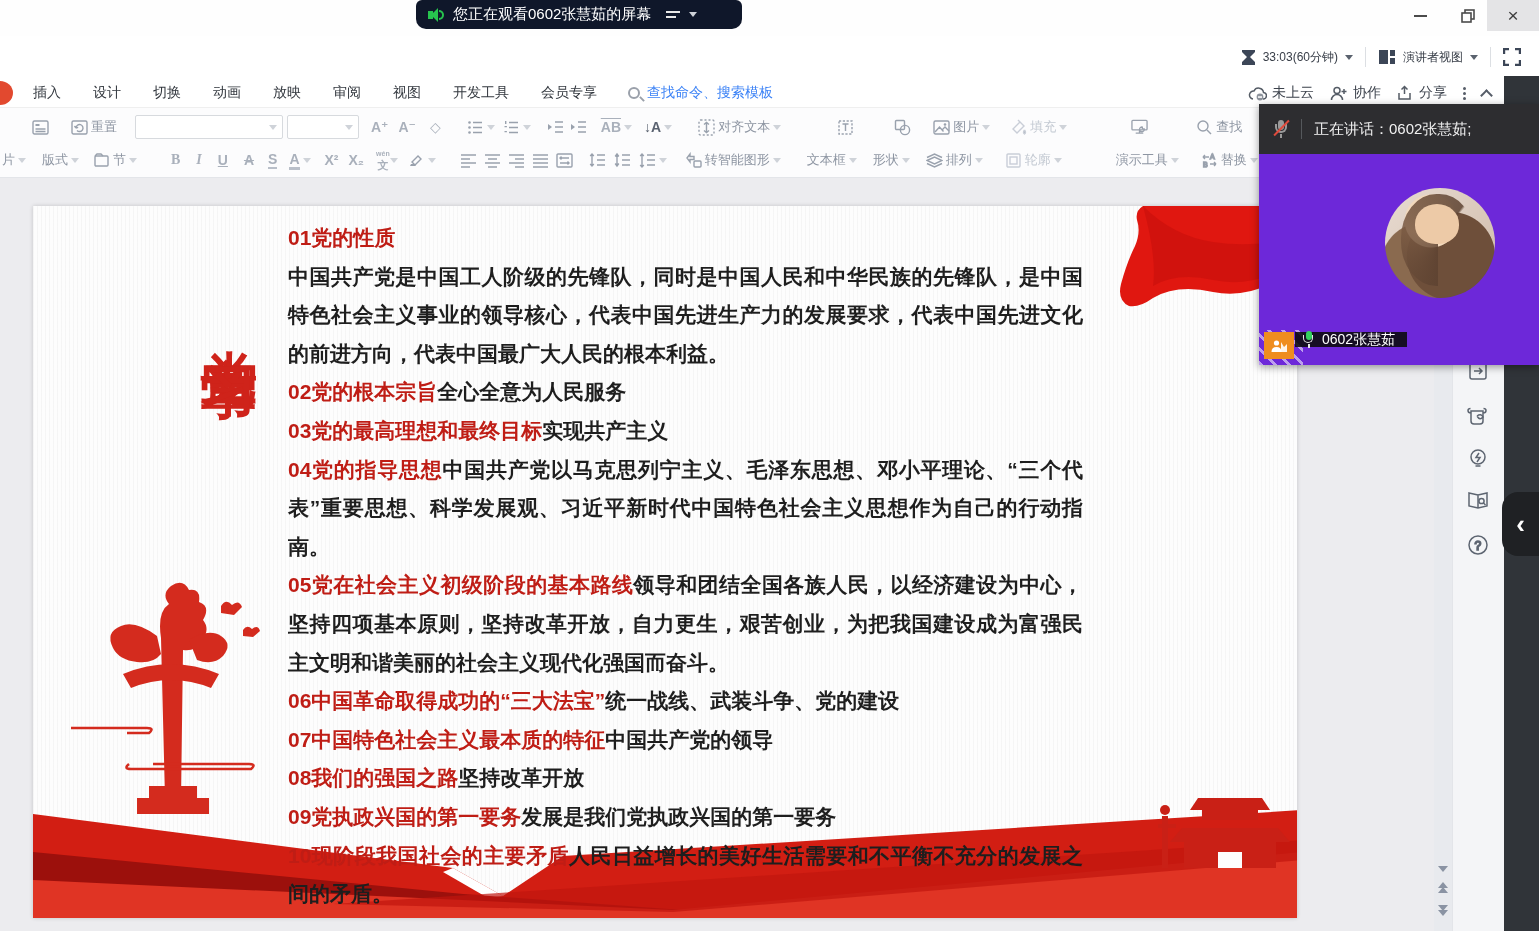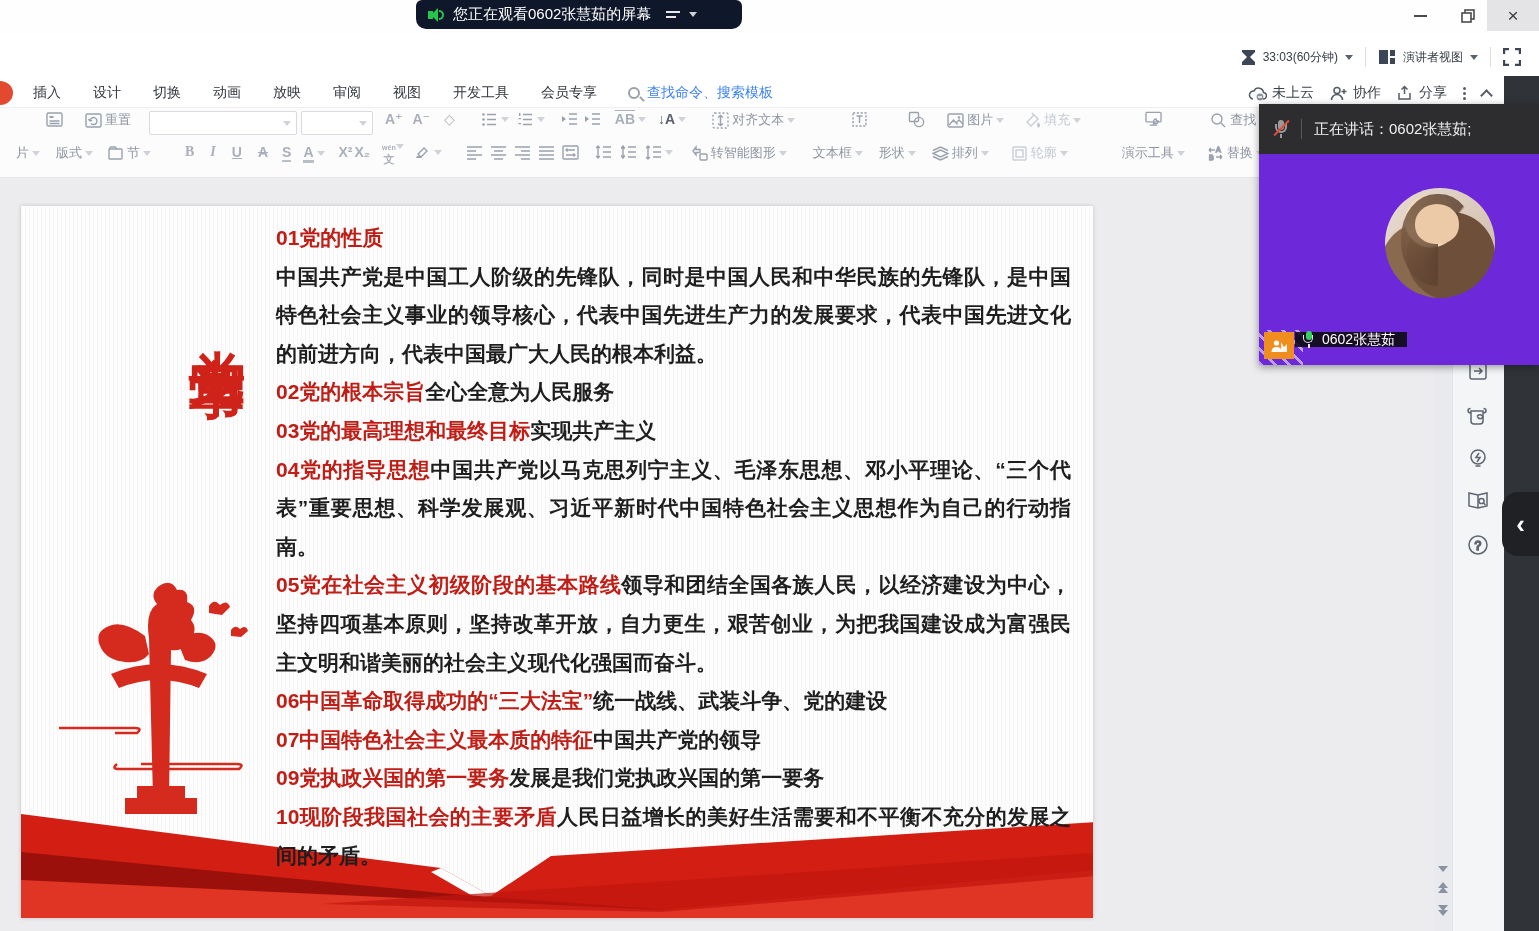--- a/index.html
+++ b/index.html
@@ -42,37 +42,37 @@
   .mag{width:12px;height:12px;border:2px solid #9aa0aa;border-radius:50%;position:relative;}
   .mag::after{content:"";position:absolute;left:9px;top:9px;width:6px;height:2px;background:#9aa0aa;transform:rotate(45deg);}
   .rb-right{position:absolute;right:48px;top:0;height:30px;display:flex;align-items:center;gap:16px;font-size:14px;color:#3c424c;}
   .rb-right .pb-item{gap:5px;}
   .dots3{display:flex;flex-direction:column;gap:2px;}
   .dots3 i{width:3px;height:3px;border-radius:50%;background:#565d68;}
   .chev-up{width:9px;height:9px;border-left:2px solid #565d68;border-top:2px solid #565d68;transform:rotate(45deg);margin-top:4px;}
 
   
   .toolbar{position:absolute;left:0;top:108px;width:1539px;height:70px;background:#fcfcfd;border-bottom:1px solid #e3e5e9;color:#8d95a2;}
-  .tb-row{position:absolute;left:16px;width:1500px;height:32px;display:flex;align-items:flex-start;font-size:13px;}
+  .tb-row{position:absolute;left:2px;width:1500px;height:32px;display:flex;align-items:center;font-size:13px;}
   .tb-row.r1{top:3px;} .tb-row.r2{top:36px;}
   .tb-item{display:flex;align-items:center;gap:3px;white-space:nowrap;color:#8d95a2;}
   .tb-item .lbl{font-size:13px;}
   .combo{height:24px;border:1px solid #d7dade;border-radius:2px;background:#fff;display:flex;align-items:center;justify-content:flex-end;padding:0 5px;}
   .gl{font-size:14px;color:#a9b0bb;font-weight:bold;}
   .dis{color:#c3c9d2 !important;}
   .dis svg *{stroke:#c9ced7 !important;}
   .u{text-decoration:underline;} .lt{text-decoration:line-through;}
   .stack{display:inline-flex;flex-direction:column;align-items:center;line-height:1;}
   .stack .top{font-size:7px;}
   svg.gi{width:17px;height:17px;} svg.gi *{stroke:#99a1ad;stroke-width:1.4;fill:none;}
   svg.gi .f{fill:#99a1ad;stroke:none;}
 
   
   .workspace{position:absolute;left:0;top:178px;width:1539px;height:753px;background:#ececef;}
-  .slide{position:absolute;left:21px;top:28px;width:1072px;height:712px;background:#fdfdfd;box-shadow:0 0 4px rgba(0,0,0,.18);overflow:hidden;
+  .slide{position:absolute;left:33px;top:28px;width:1264px;height:712px;background:#fdfdfd;box-shadow:0 0 4px rgba(0,0,0,.18);overflow:hidden;
     background-image:repeating-linear-gradient(90deg,rgba(110,110,110,.055) 0 1px,transparent 1px 4px);}
   .slide-text{position:absolute;left:255px;top:13px;width:795px;font-size:21px;line-height:38.6px;color:#1e1e1e;font-weight:600;z-index:3;text-align:justify;}
   .slide-text p{margin:0;}
   .p-head{color:#bf1d15;font-weight:800;}
   .slide-text p:first-of-type .p-head{display:block;}
   .vtitle{position:absolute;left:168px;top:98px;z-index:3;writing-mode:vertical-rl;font-size:57px;font-weight:900;color:#cf231a;letter-spacing:7px;line-height:1;}
   .art{position:absolute;z-index:1;}
   .art.ribbon-btm{left:0;bottom:0;z-index:2;}
   .art.bld{z-index:2;}
 
@@ -370,21 +370,21 @@
       <span class="gl" style="margin-left:34px;font-family:'Liberation Serif',serif;font-weight:bold">B</span>
       <span class="gl" style="margin-left:16px;font-style:italic;font-family:'Liberation Serif',serif">I</span>
       <span class="gl u" style="margin-left:16px">U</span>
       <span class="gl lt" style="margin-left:16px">A</span>
       <span class="gl" style="margin-left:14px;border-bottom:2px solid #b9bfc9">S</span>
       <div class="tb-item" style="margin-left:12px">
         <span class="gl" style="border-bottom:3px solid #b9bfc9">A</span>
           <span class="caret"></span>
       </div>
       <span class="gl" style="margin-left:14px">X²</span>
-      <span class="gl" style="margin-left:2px">X₂</span>
+      <span class="gl" style="margin-left:10px">X₂</span>
       <div class="tb-item stack" style="margin-left:12px">
         <span class="top gl" style="font-size:7px">wén</span>
         <span class="gl" style="font-size:11px">文</span>
       </div>
       <span class="caret"></span>
       <div class="tb-item" style="margin-left:10px">
         <svg class="gi" viewBox="0 0 17 17">
             <path d="M4,10 l6,-6 l3,3 l-6,6 z"></path>
             <path class="f" d="M2,14 h6 l-2,-2 h-3 z" stroke="none"></path>
           </svg>
@@ -536,20 +536,21 @@
           <p class="para"><span class="p-head">03党的最高理想和最终目标</span><span class="p-body">实现共产主义</span></p>
 
           <p class="para"><span class="p-head">04党的指导思想</span><span class="p-body">中国共产党以马克思列宁主义、毛泽东思想、邓小平理论、“三个代表”重要思想、科学发展观、习近平新时代中国特色社会主义思想作为自己的行动指南。</span></p>
 
           <p class="para"><span class="p-head">05党在社会主义初级阶段的基本路线</span><span class="p-body">领导和团结全国各族人民，以经济建设为中心，坚持四项基本原则，坚持改革开放，自力更生，艰苦创业，为把我国建设成为富强民主文明和谐美丽的社会主义现代化强国而奋斗。</span></p>
 
           <p class="para"><span class="p-head">06中国革命取得成功的“三大法宝”</span><span class="p-body">统一战线、武装斗争、党的建设</span></p>
 
           <p class="para"><span class="p-head">07中国特色社会主义最本质的特征</span><span class="p-body">中国共产党的领导</span></p>
 
+          <p class="para"><span class="p-head">08我们的强国之路</span><span class="p-body">坚持改革开放</span></p>
 
           <p class="para"><span class="p-head">09党执政兴国的第一要务</span><span class="p-body">发展是我们党执政兴国的第一要务</span></p>
 
           <p class="para"><span class="p-head">10现阶段我国社会的主要矛盾</span><span class="p-body">人民日益增长的美好生活需要和不平衡不充分的发展之间的矛盾。</span></p>
         </div>
     </div>
   </div>
 
   <div class="scrollstrip">
     <span class="tri down" style="top:688px"></span>

